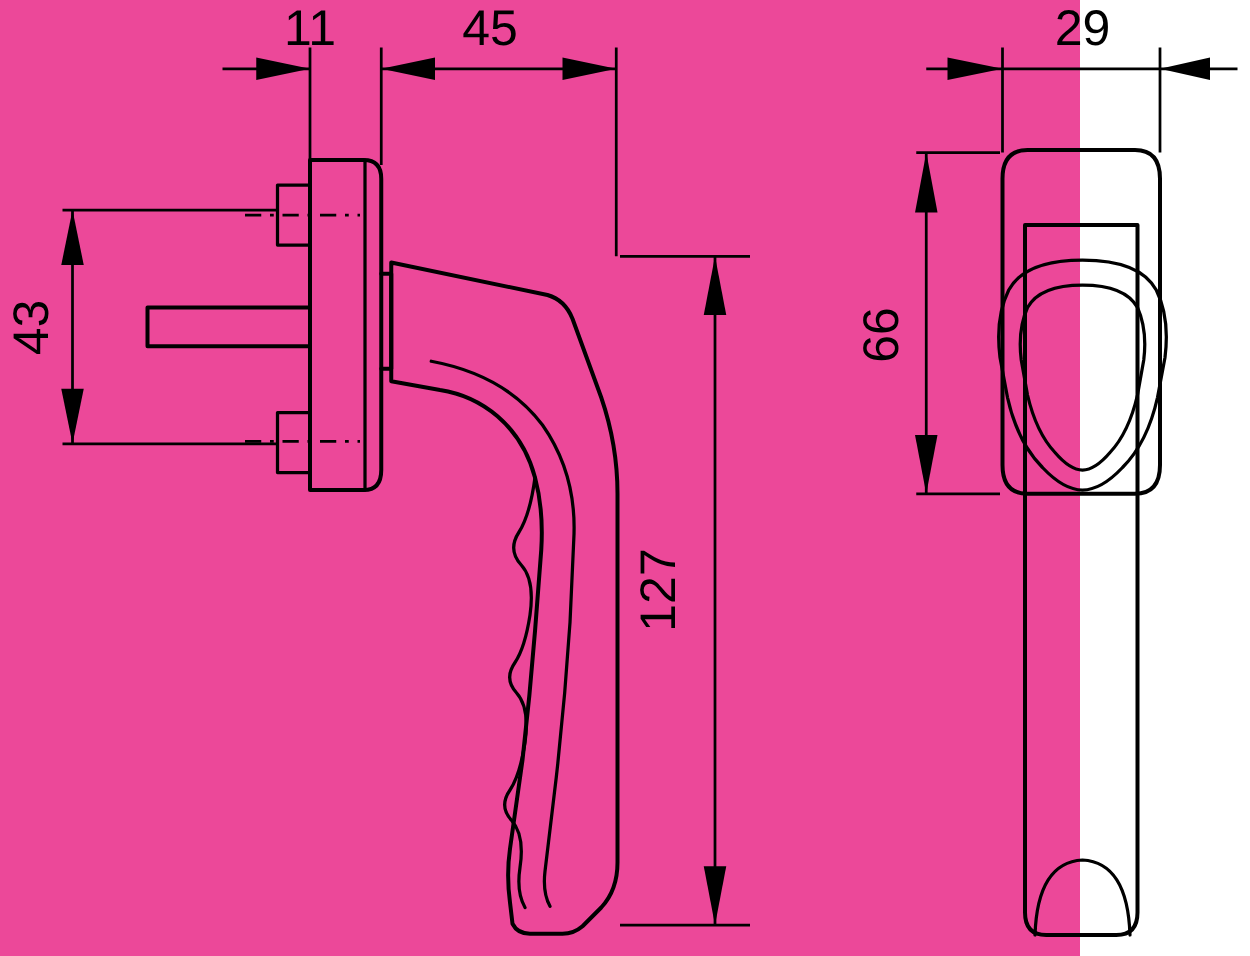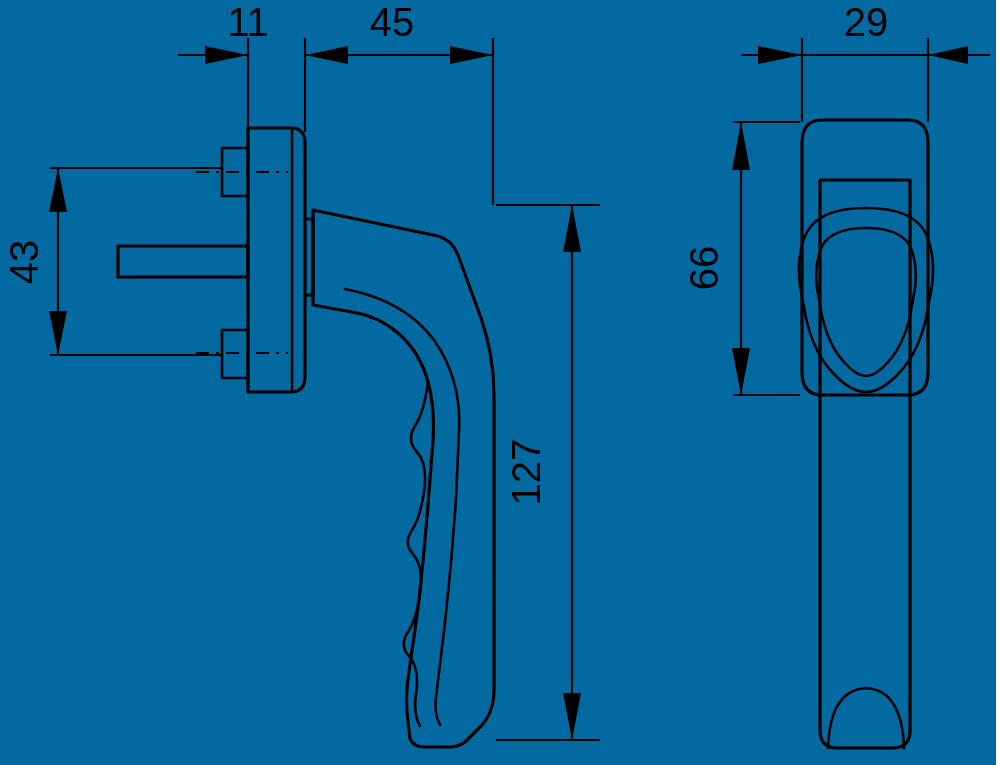--- a/index.html
+++ b/index.html
@@ -9,23 +9,23 @@
     background: #ffffff;
   }
   body {
     width: 1000px;
     height: 765px;
     font-family: "Liberation Sans", sans-serif;
     overflow: hidden;
   }
   #drawing-root {
     position: relative;
-    width: 996px;
+    width: 864px;
     height: 765px;
-    background: #0369a1;
+    background: #ec4899;
   }
   svg.cad {
     display: block;
     width: 1000px;
     height: 765px;
   }
   .outline {
     fill: none;
     stroke: #000000;
     stroke-width: 3.2;

